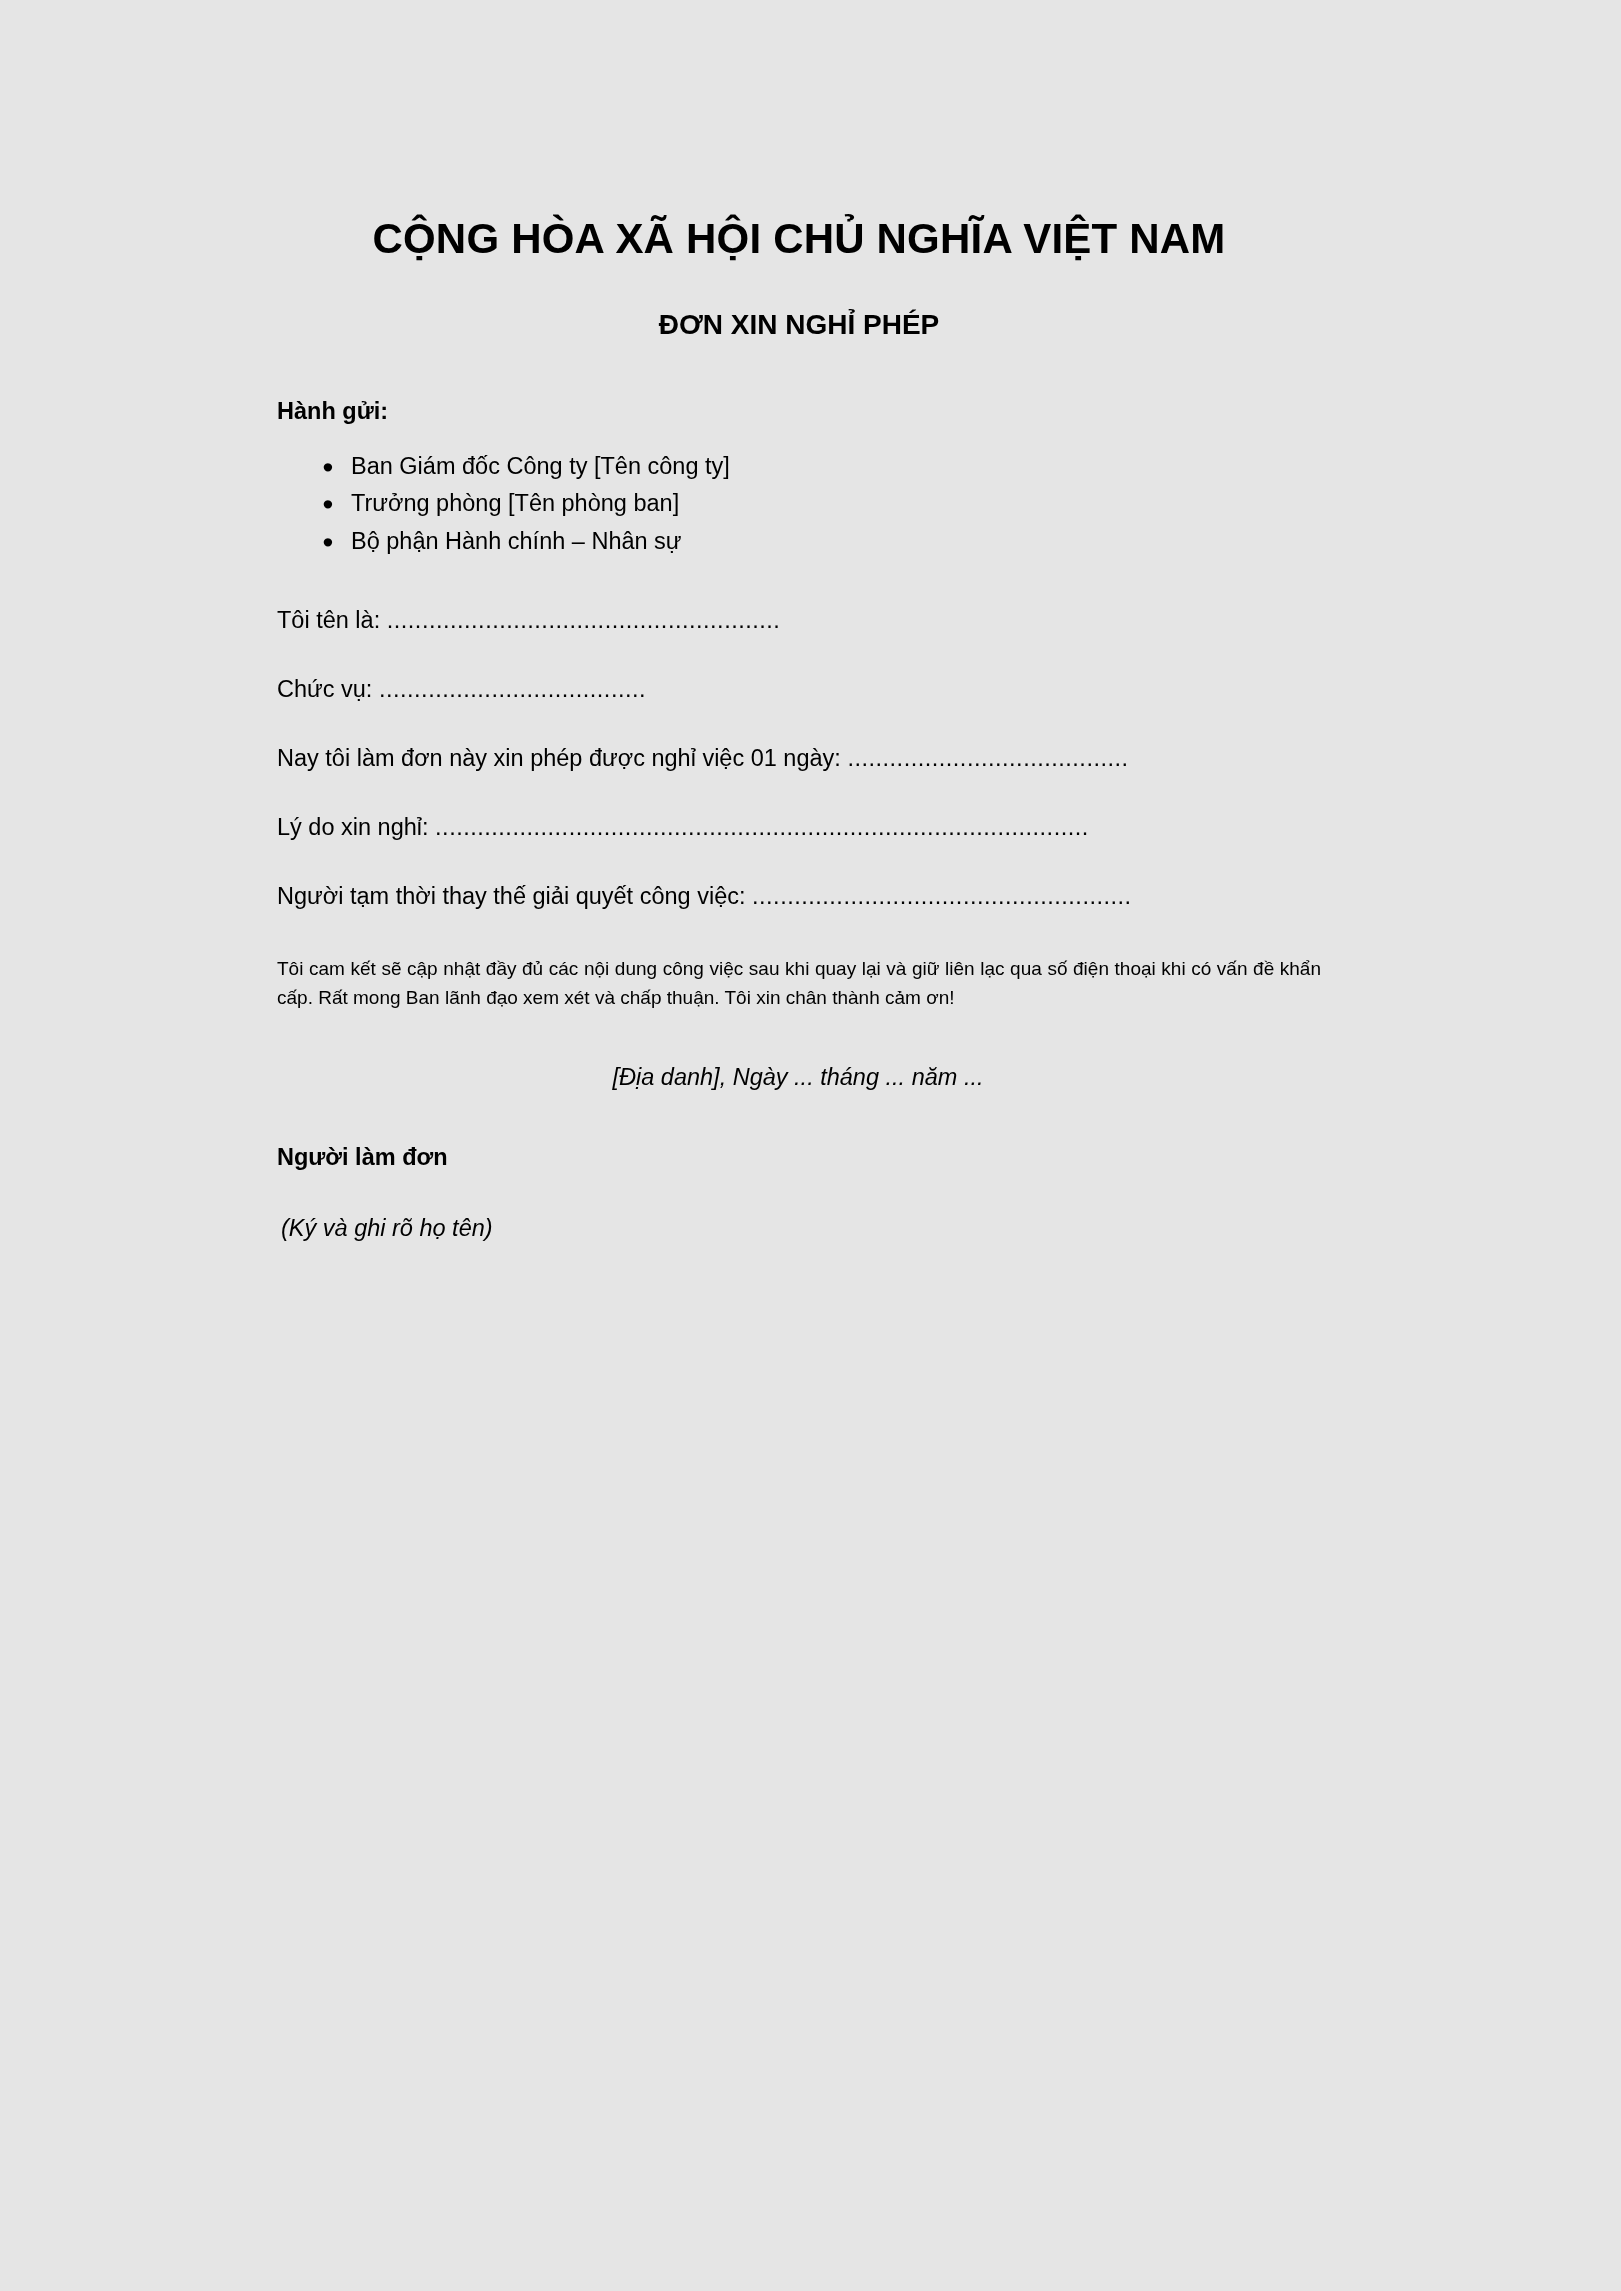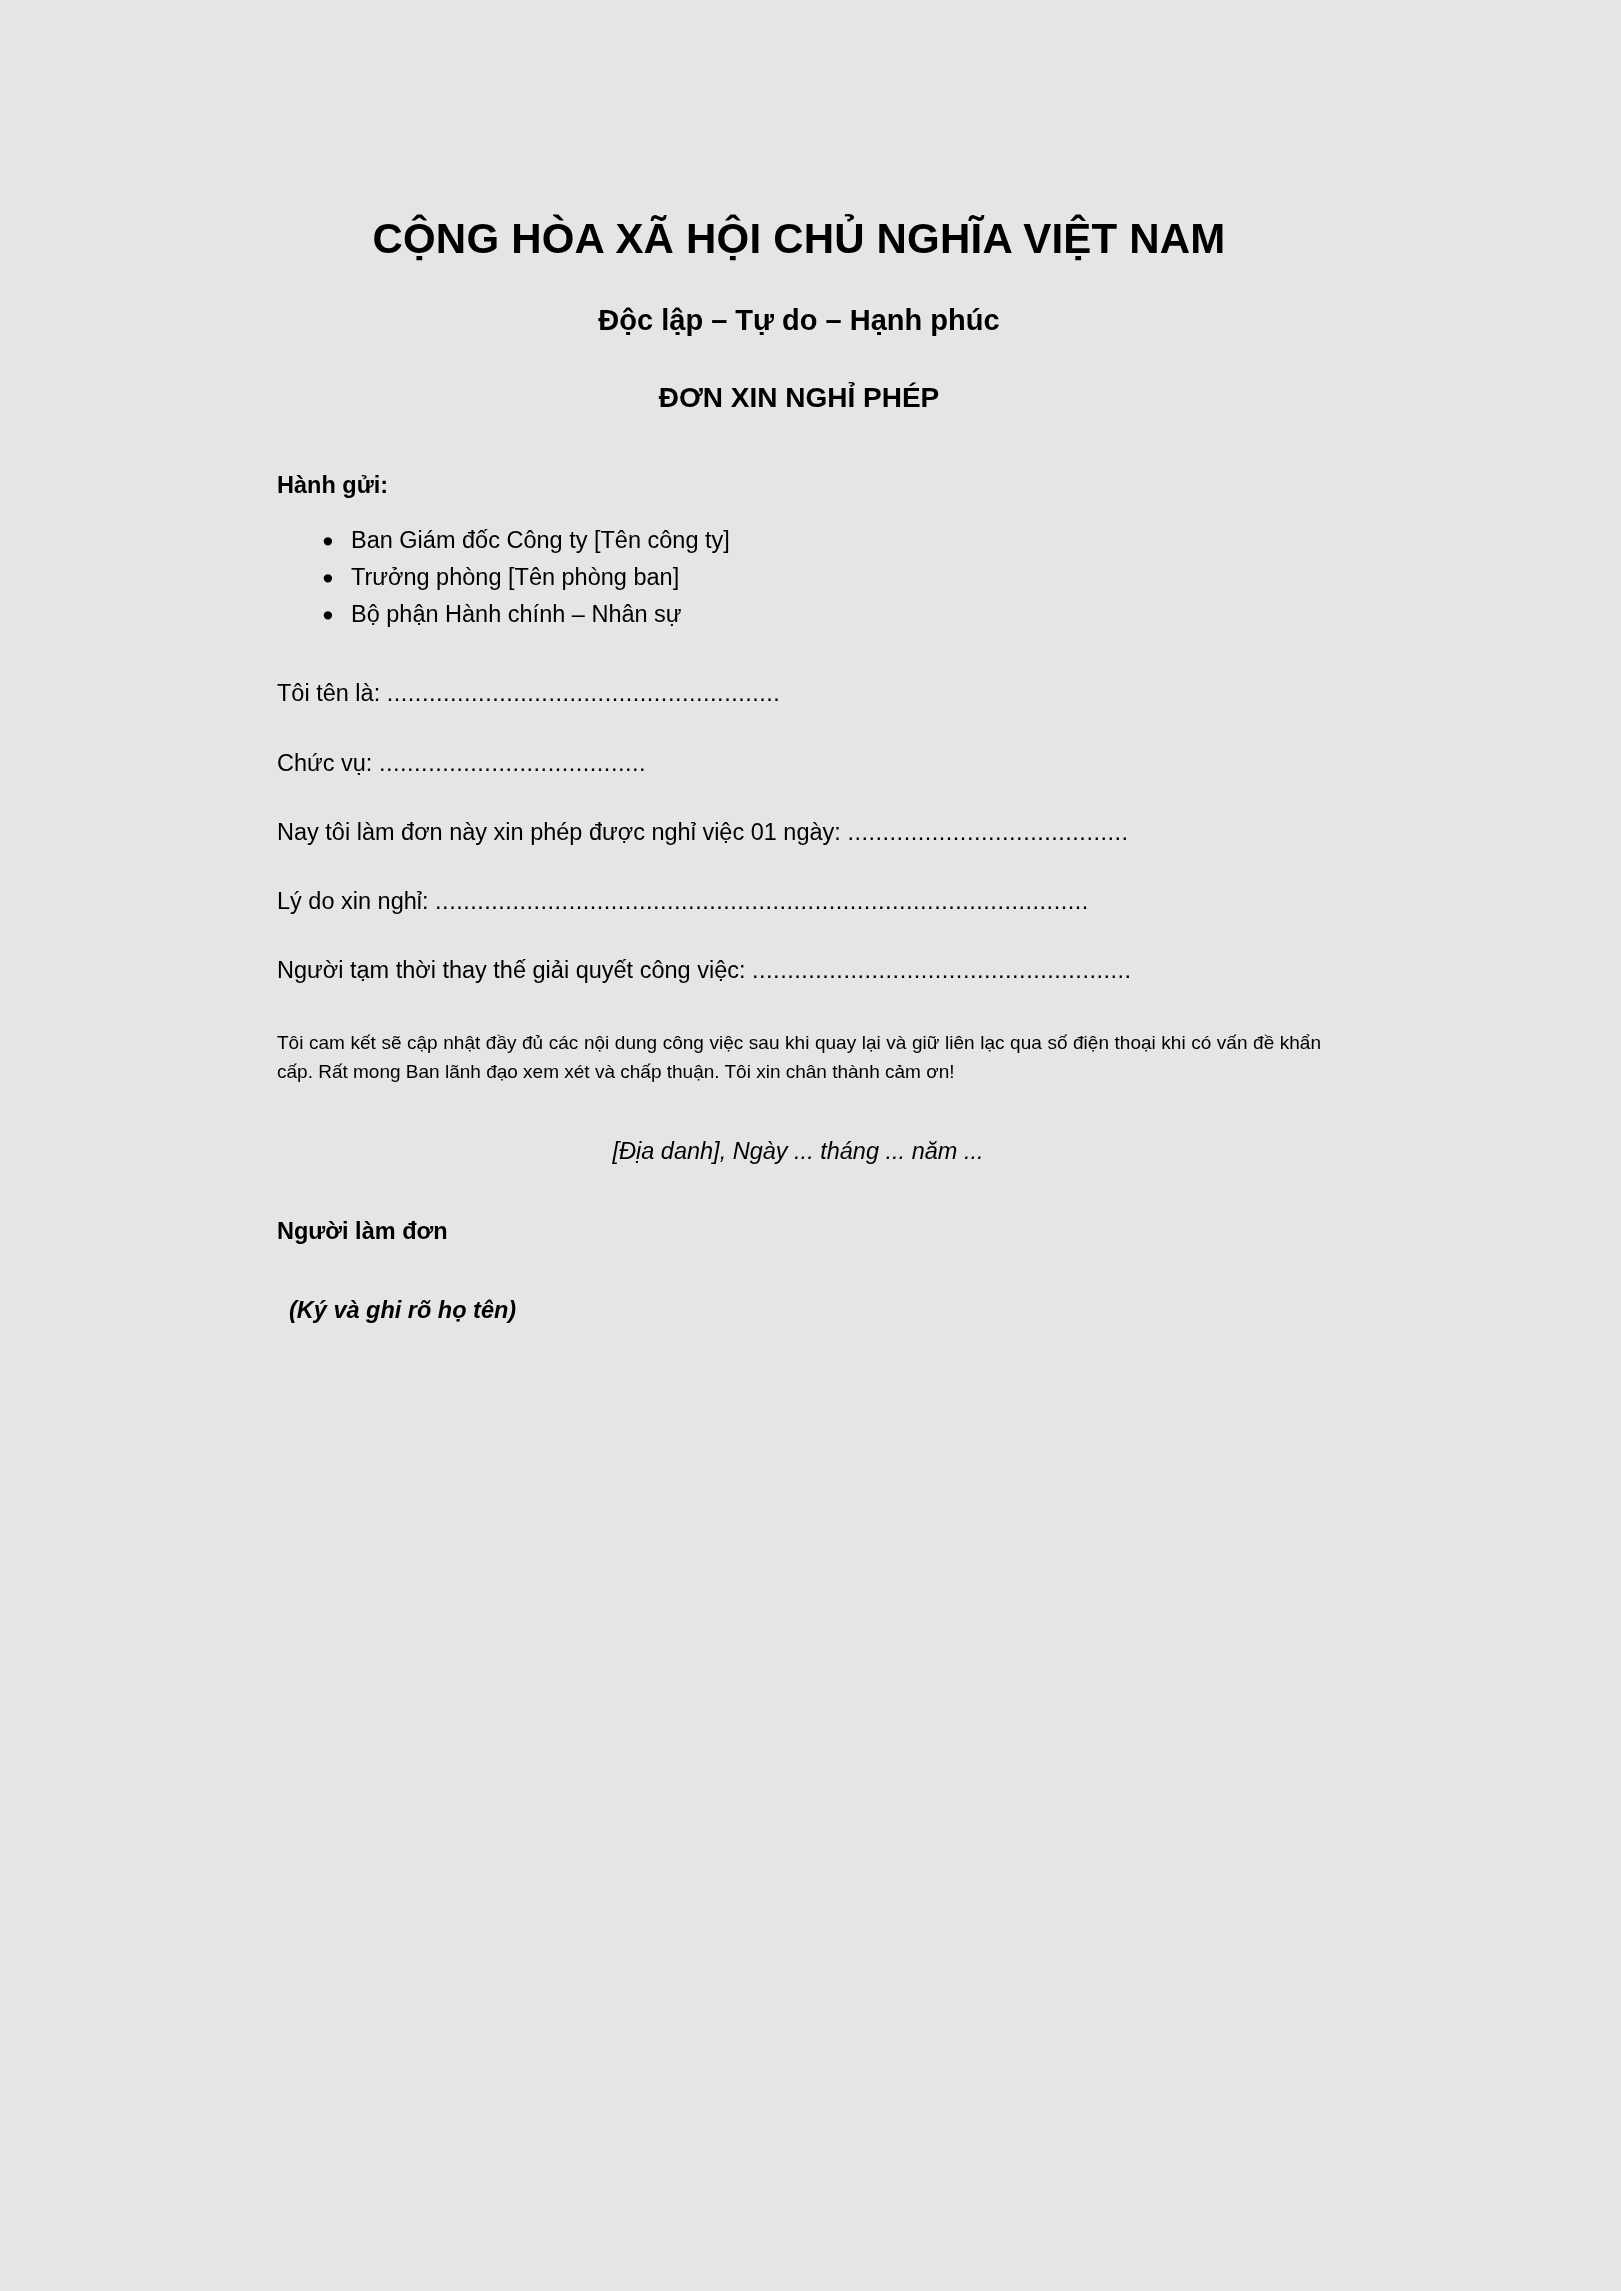--- a/index.html
+++ b/index.html
@@ -127,34 +127,32 @@
     font-weight: bold;
     font-size: 23.5px;
     line-height: 1.3;
     margin: 0;
     padding-top: 51px;
   }
   .sign-note {
     font-style: italic;
     font-size: 23.5px;
     line-height: 1.3;
-    margin: 12px;
+    margin: 4px;
     padding-top: 37px;
-    font-weight: bold;
   }
 </style>
 </head>
 <body>
 
 <div class="page">
   <div class="content">
 
     <h1 class="title-main">CỘNG HÒA XÃ HỘI CHỦ NGHĨA VIỆT NAM</h1>
 
-    <h2 class="title-sub">Độc lập – Tự do – Hạnh phúc</h2>
 
     <h3 class="title-doc">ĐƠN XIN NGHỈ PHÉP</h3>
 
     <p class="label-strong">Hành gửi:</p>
 
     <ul class="recipients">
       <li>
         <span class="bullet">●</span>
         <span>Ban Giám đốc Công ty [Tên công ty]</span>
       </li>

